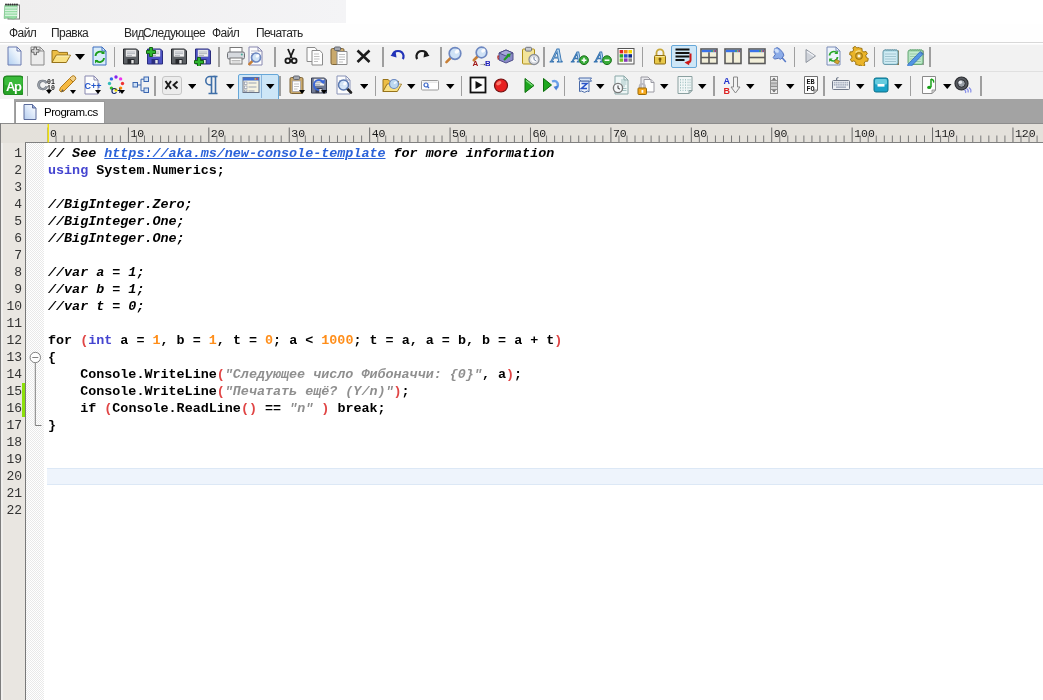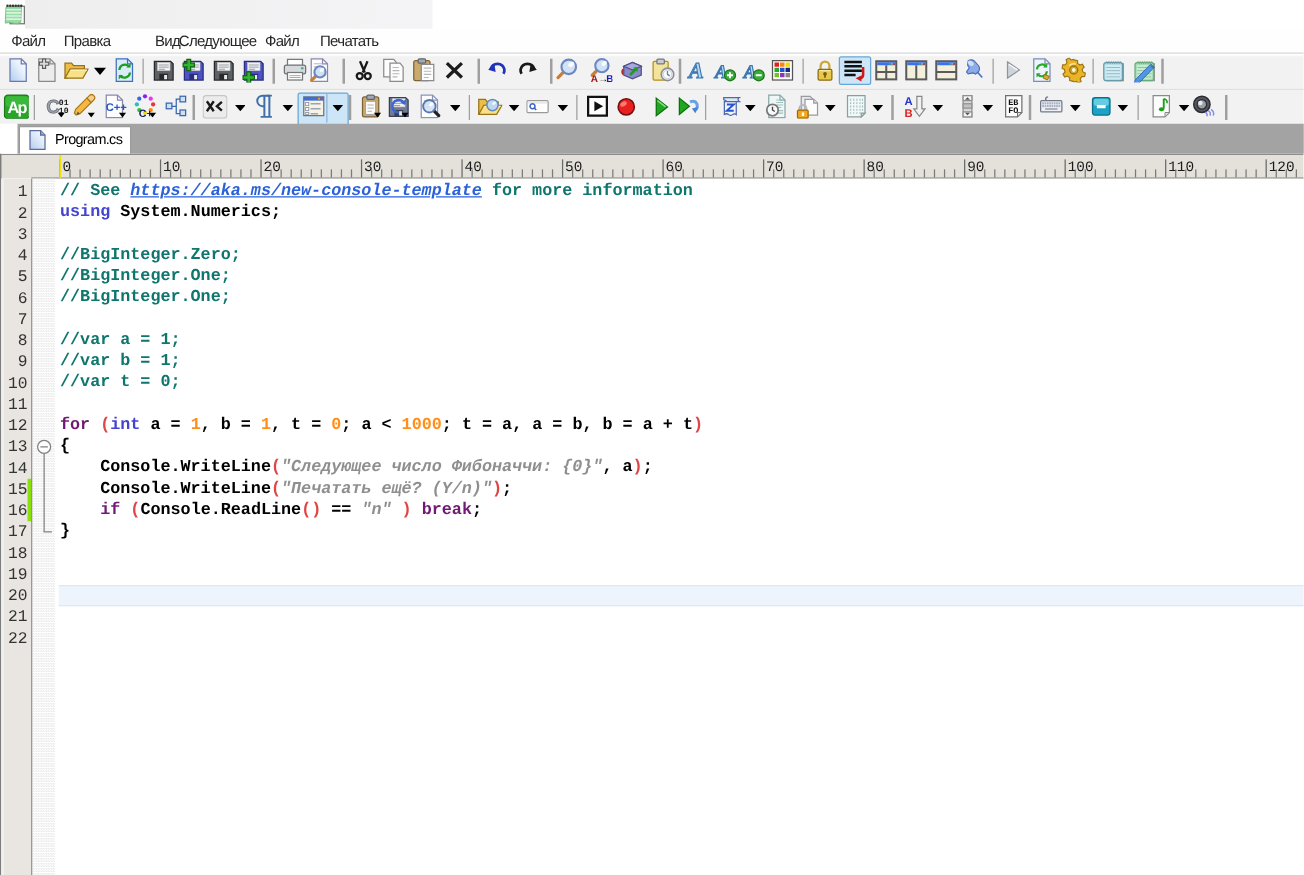--- a/index.html
+++ b/index.html
@@ -40,24 +40,24 @@
     background:conic-gradient(#e9e9e9 25%,#ffffff 0 50%,#e9e9e9 0 75%,#ffffff 0);
     background-size:2px 2px;}
   #lnums{position:absolute;left:0px;top:145px;width:22px;text-align:right;
     font-family:"Liberation Mono",monospace;font-size:13px;line-height:17px;color:#333;}
   #curline{left:47px;top:468px;width:996px;height:17px;background:#eef4fc;
     border-top:1px solid #dce8f6;border-bottom:1px solid #dce8f6;box-sizing:border-box;}
   #code{position:absolute;left:48px;top:145px;
     font-family:"Liberation Mono",monospace;font-size:13.4px;line-height:17px;
     font-weight:bold;color:#000;white-space:pre;}
   #code div{height:17px;}
-  .cm{color:#0f766e;}
+  .cm{color:#000000;font-style:italic;}
   .url{color:#2b62d9;font-style:italic;text-decoration:underline;}
   .kb{color:#4444d0;}
-  .kg{color:#701a75;}
+  .kg{color:#000000;}
   .num{color:#ff8e1a;}
   .par{color:#e04545;}
   .str{color:#8f8f8f;font-style:italic;}
   #greenbar{left:21.5px;top:383px;width:3.5px;height:34px;background:#8ce00a;}
 </style>
 </head>
 <body>
 <div id="app">
   <div class="abs" id="titlestrip"></div>
   <svg class="abs" style="left:2px;top:1px" width="20" height="21" viewBox="0 0 20 21">

